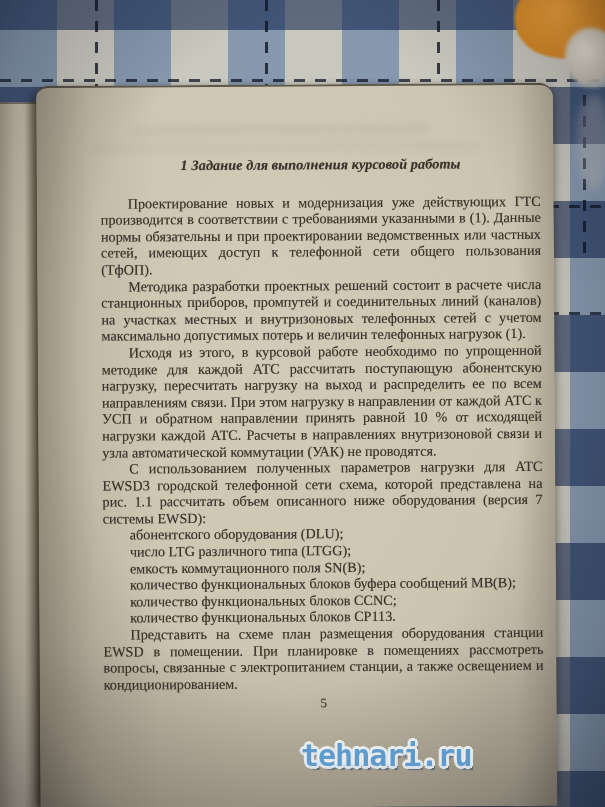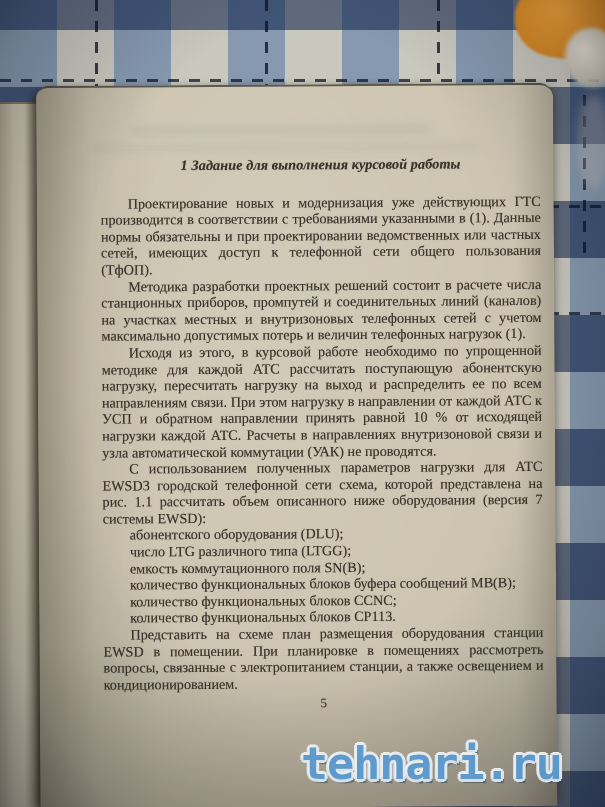--- a/index.html
+++ b/index.html
@@ -82,21 +82,21 @@
     text-align:center;
     margin-top:4px;
     font-size:13px;
     color:#49423a;
   }
   
   .watermark{
     position:absolute;left:301px;top:741px;
     font-family:"DejaVu Sans Mono",monospace;
     font-weight:bold;
-    font-size:45px;line-height:1;
+    font-size:30px;line-height:1;
     letter-spacing:-1px;
     color:#5b9bd0;
     opacity:0.95;
     text-shadow:
       -2px -2px 0 #eef2f4, 2px -2px 0 #e6ecf0,
       -2px  2px 0 #dfe6ec, 2px  2px 0 #dfe6ec,
       -3px  0   0 #e8edf1, 3px  0   0 #e8edf1,
        0   -3px 0 #f0f3f5, 0    3px 0 #d8e0e8,
        3px  4px 1px rgba(40,66,94,0.55);
     z-index:30;

